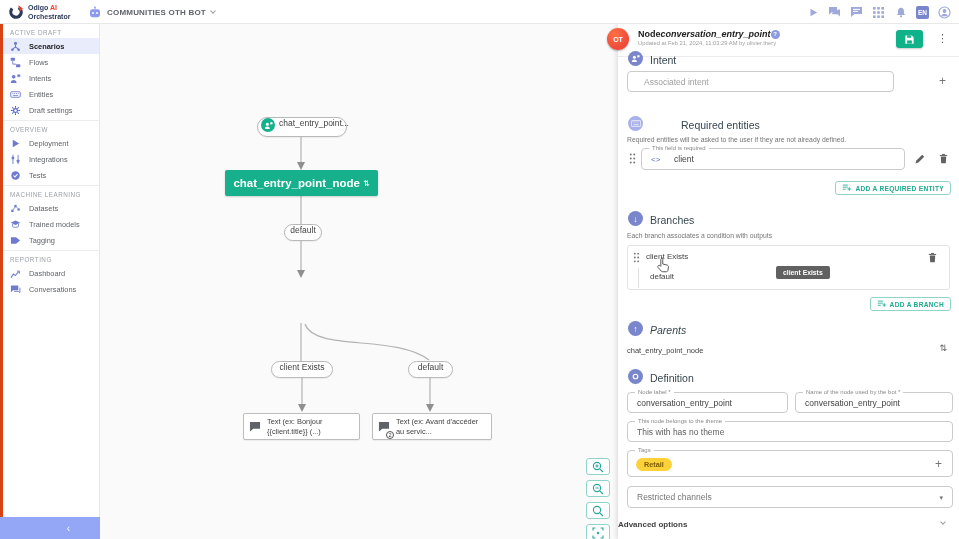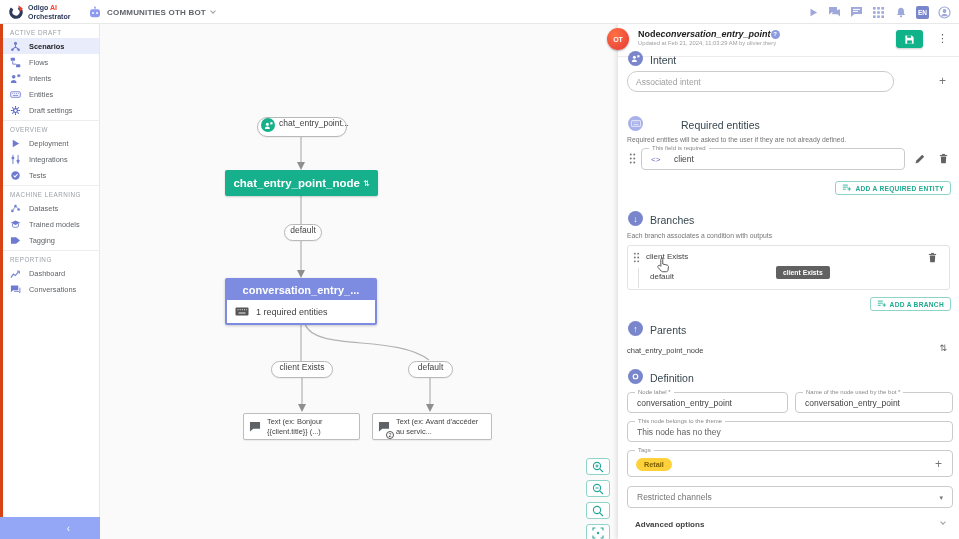--- a/index.html
+++ b/index.html
@@ -54,21 +54,21 @@
   .help-ic { width:9px; height:9px; border-radius:50%; background:#8c9ae0; color:#fff; font-size:6px; display:flex; align-items:center; justify-content:center; }
   .pn-sub { position:absolute; left:20px; top:16px; font-size:5.8px; color:#9e9e9e; }
   .save-btn { position:absolute; right:36px; top:6px; width:27px; height:18px; background:#10b389; border-radius:3px; display:flex; align-items:center; justify-content:center; cursor:pointer; box-shadow:0 1px 2px rgba(0,0,0,.2); }
   .kebab { position:absolute; right:11px; top:8px; font-size:11px; color:#616161; cursor:pointer; }
   .sec-ic { position:absolute; width:15px; height:15px; border-radius:50%; background:#7986cb; color:#fff; display:flex; align-items:center; justify-content:center; font-size:9px; }
   .sec-title { position:absolute; font-size:10.5px; color:#37474f; }
   .sec-cap { position:absolute; font-size:6.8px; color:#757575; }
   .ofield { position:absolute; border:1px solid #cbcbcb; border-radius:4px; background:#fff; }
   .flabel { position:absolute; top:-4px; left:7px; background:#fff; padding:0 3px; font-size:6px; color:#8a8a8a; line-height:1; white-space:nowrap; }
   .fval { position:absolute; left:9px; top:50%; transform:translateY(-50%); font-size:8.5px; color:#424242; }
-  .mat-input { position:absolute; left:9px; top:47px; width:267px; height:21px; border:1px solid #cbcbcb; border-radius:10px; font-size:8.5px; color:#424242; padding:0 8px; font-family:inherit; outline:none; }
+  .mat-input { position:absolute; left:9px; top:47px; width:267px; height:21px; border:1px solid #cbcbcb; border-radius:4px; font-size:8.5px; color:#424242; padding:0 16px; font-family:inherit; outline:none; }
   .mat-input::placeholder { color:#9e9e9e; }
   .plusbtn { position:absolute; font-size:12px; color:#757575; cursor:pointer; }
   .teal-btn { position:absolute; height:14px; border:1px solid #8fd4c8; color:#1daa8e; background:#fff; border-radius:3px; font-size:6.6px; font-weight:bold; letter-spacing:.3px; display:flex; align-items:center; gap:3px; padding:0 6px; cursor:pointer; }
   .rowline { position:absolute; left:9px; width:323px; border:1px solid #e3e3e3; border-radius:3px; background:#fff; }
   .tooltip { position:absolute; left:158px; top:242px; background:#616161; color:#fff; font-size:6.8px; font-weight:bold; padding:3px 7px; border-radius:2px; z-index:9; }
   .tagchip { position:absolute; left:8px; top:7px; height:13px; background:#fdd13a; border-radius:7px; font-size:7.3px; font-weight:bold; color:#7a5c00; display:flex; align-items:center; padding:0 8px; }
   .caret { font-size:7px; color:#757575; }
 </style>
 </head>
 <body>
@@ -297,30 +297,20 @@
 
     <div class="green-node">
       <span>chat_entry_point_node</span>
       <span class="sort-glyph">⇅</span>
     </div>
 
     <div class="pill" style="left:184px;top:200px;width:38px;height:17px;">
       <span>default</span>
     </div>
 
-    <div class="conv-node">
-      <div class="conv-head">conversation_entry_...</div>
-      <div class="conv-body">
-        <svg width="14" height="9" viewBox="0 0 14 9">
-            <rect x="0.5" y="0.5" width="13" height="8" rx="1" fill="#555"></rect>
-            <path d="M2.5 2.7h1M4.7 2.7h1M6.9 2.7h1M9.1 2.7h1M11.3 2.7h.7M3.5 6h7" stroke="#fff" stroke-width="0.9"></path>
-          </svg>
-        <span>1 required entities</span>
-      </div>
-    </div>
 
     <div class="pill" style="left:171px;top:337px;width:62px;height:17px;">
       <span>client Exists</span>
     </div>
     <div class="pill" style="left:308px;top:337px;width:45px;height:17px;">
       <span>default</span>
     </div>
 
     <div class="text-node" style="left:143px;width:117px;">
       <span class="bubble-wrap">
@@ -465,49 +455,49 @@
         <path d="M5 1.5c.8 0 1.3.6 1.3 1.4v4.2l3.9.9c.9.2 1.5.9 1.4 1.8l-.4 3.1c-.1.8-.8 1.4-1.6 1.4H6.2c-.5 0-1-.2-1.3-.6L2 10.4c-.5-.6-.4-1.4.2-1.9.5-.4 1.2-.3 1.6.1l.7.7V2.9c0-.8.6-1.4 1.5-1.4z" fill="#fff" stroke="#555" stroke-width="0.9"></path>
       </svg>
     <div class="teal-btn" style="right:8px;top:273px;">
       <svg width="10" height="10" viewBox="0 0 12 11">
           <path d="M1 2h6M1 4.5h6M1 7h3.5M8.7 4.5v4.4M6.5 6.7h4.4" stroke="#1daa8e" fill="none" stroke-width="1"></path>
         </svg>
       <span>ADD A BRANCH</span>
     </div>
 
     <div class="sec-ic" style="left:10px;top:297px;">↑</div>
-    <div class="sec-title" style="left:32px;top:300px;">Parents</div>
+    <div class="sec-title" style="left:32px;top:300px;font-style:italic;">Parents</div>
     <span class="abs" style="left:9px;top:322px;font-size:7.5px;color:#424242;">chat_entry_point_node</span>
     <span class="abs" style="right:12px;top:319px;font-size:9px;color:#616161;">⇅</span>
 
     <div class="sec-ic" style="left:10px;top:345px;">
       <svg width="9" height="9" viewBox="0 0 12 12">
           <circle cx="6" cy="6" r="3" fill="none" stroke="#fff" stroke-width="1.6"></circle>
         </svg>
     </div>
     <div class="sec-title" style="left:32px;top:348px;">Definition</div>
 
     <div class="ofield" style="left:9px;top:368px;width:161px;height:21px;">
       <span class="flabel">Node label *</span>
       <span class="fval">conversation_entry_point</span>
     </div>
     <div class="ofield" style="left:177px;top:368px;width:158px;height:21px;">
       <span class="flabel">Name of the node used by the bot *</span>
       <span class="fval">conversation_entry_point</span>
     </div>
     <div class="ofield" style="left:9px;top:397px;width:326px;height:21px;">
       <span class="flabel">This node belongs to the theme</span>
-      <span class="fval" style="color:#616161;">This node has no they</span>
+      <span class="fval" style="color:#616161;">This with has no theme</span>
     </div>
     <div class="ofield" style="left:9px;top:426px;width:326px;height:27px;">
       <span class="flabel">Tags</span>
       <span class="tagchip">Retail</span>
       <span class="plusbtn" style="right:10px;top:6px;left:auto;">+</span>
     </div>
     <div class="ofield" style="left:9px;top:462px;width:326px;height:22px;">
       <span class="fval" style="color:#757575;">Restricted channels</span>
       <span class="abs caret" style="right:9px;top:7px;">▾</span>
     </div>
-    <span class="abs" style="left:17px;top:496px;font-size:8px;font-weight:bold;color:#424242;">Advanced options</span>
+    <span class="abs" style="left:0;top:496px;font-size:8px;font-weight:bold;color:#424242;">Advanced options</span>
     <span class="chev abs" style="right:14px;top:498px;"></span>
   </div>
 
 </div>
 
 </body></html>

